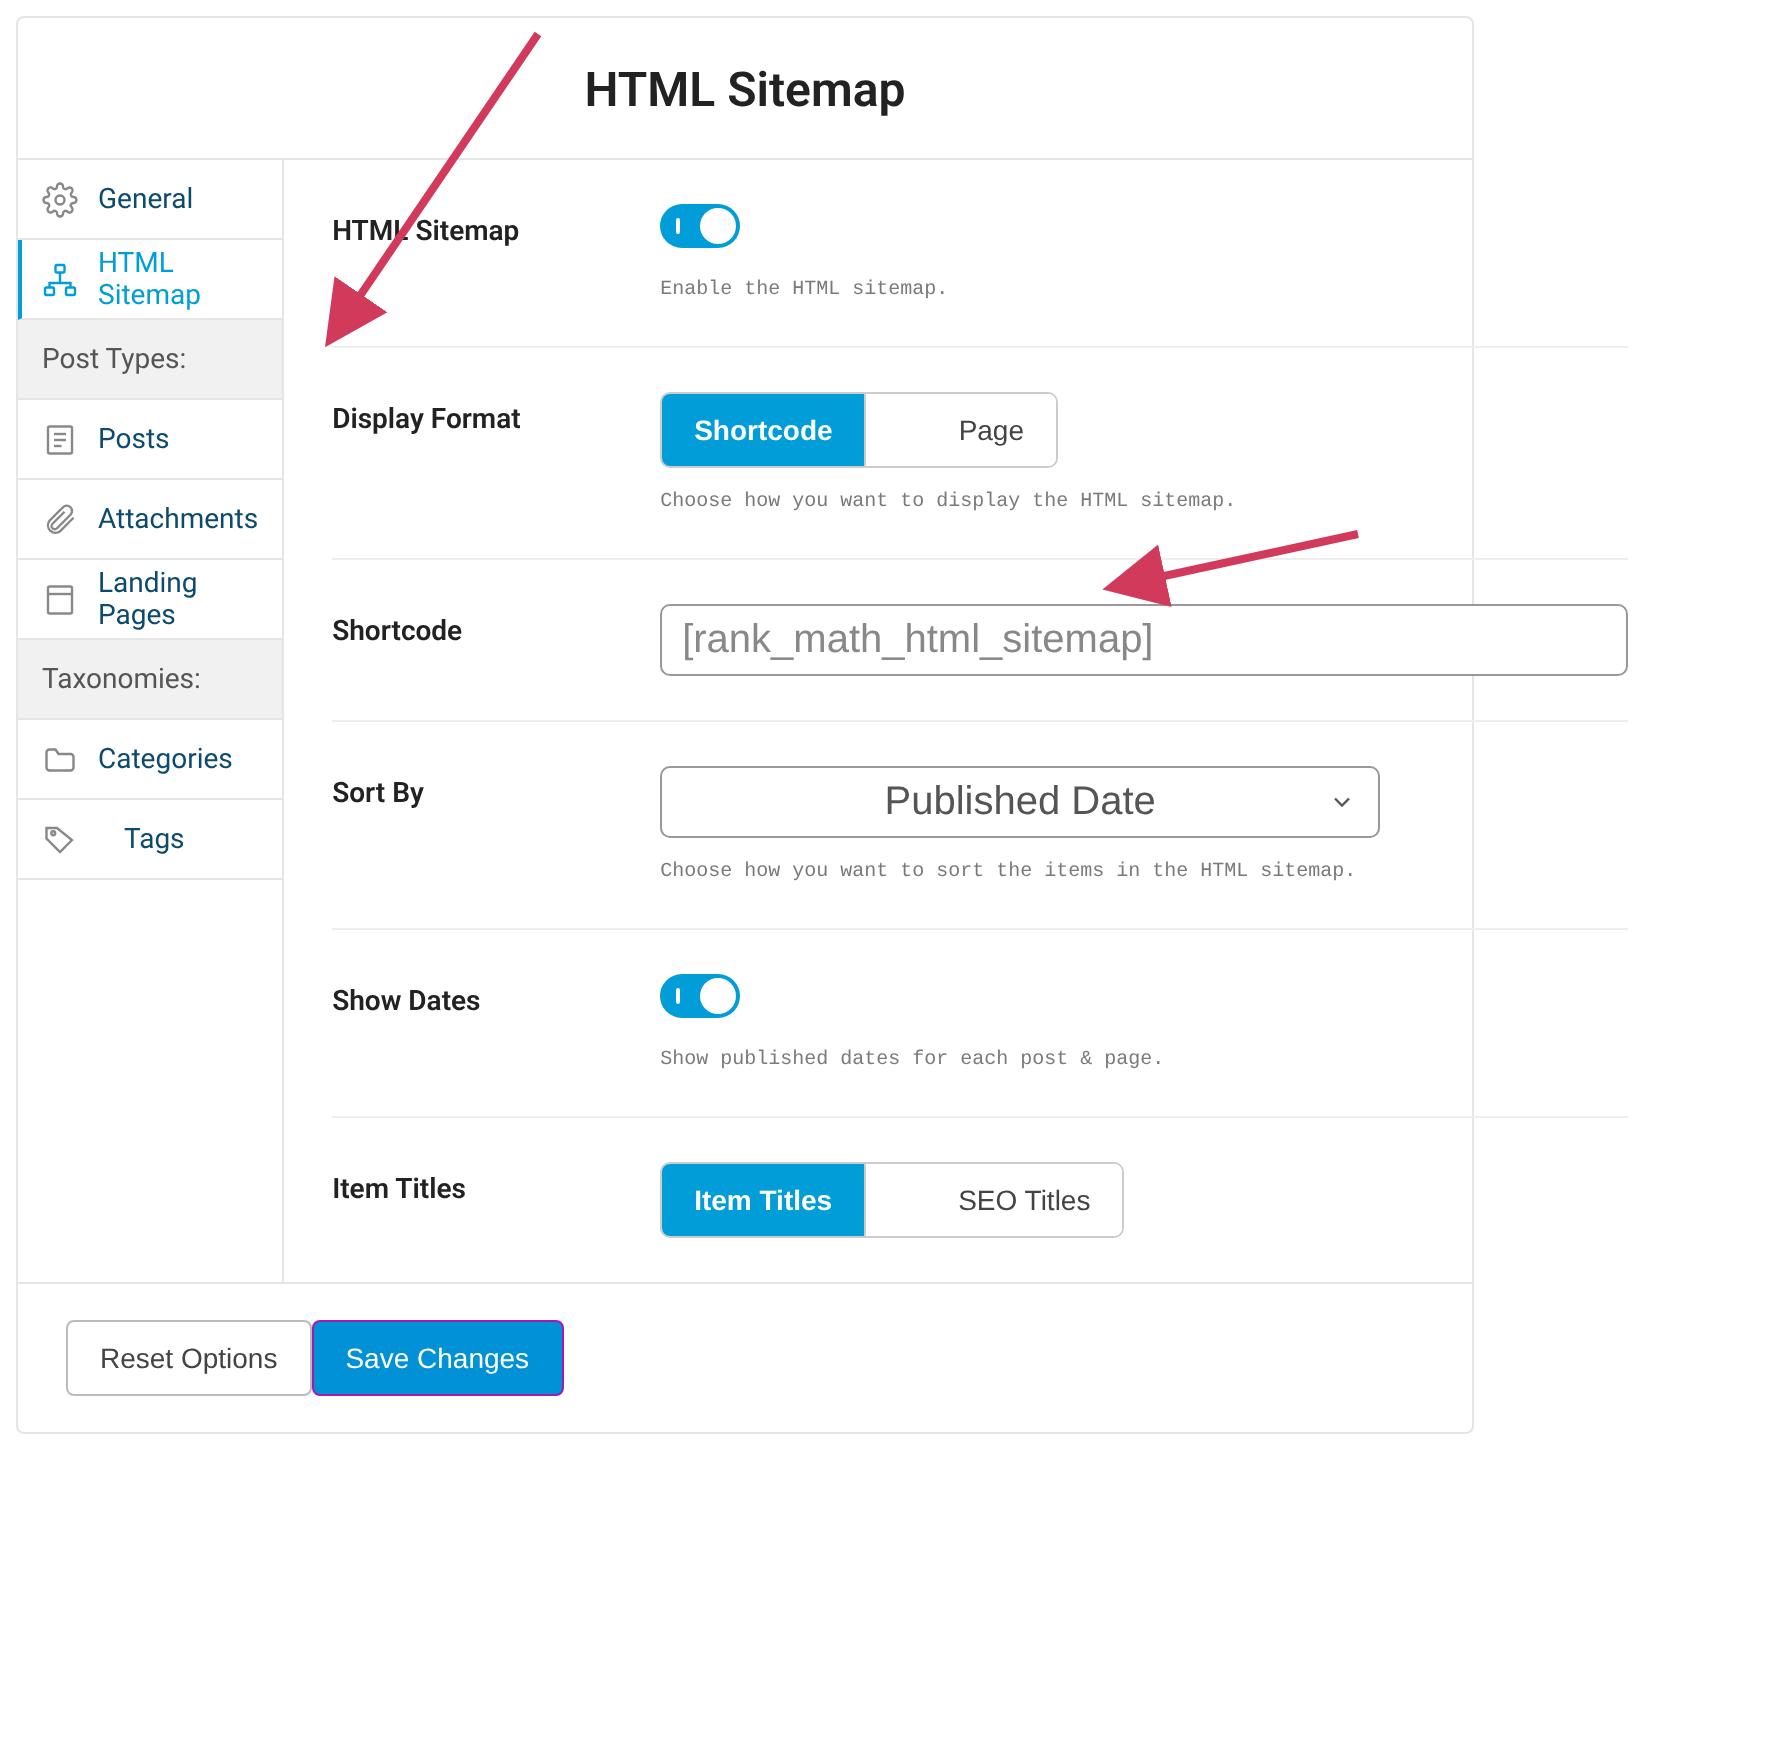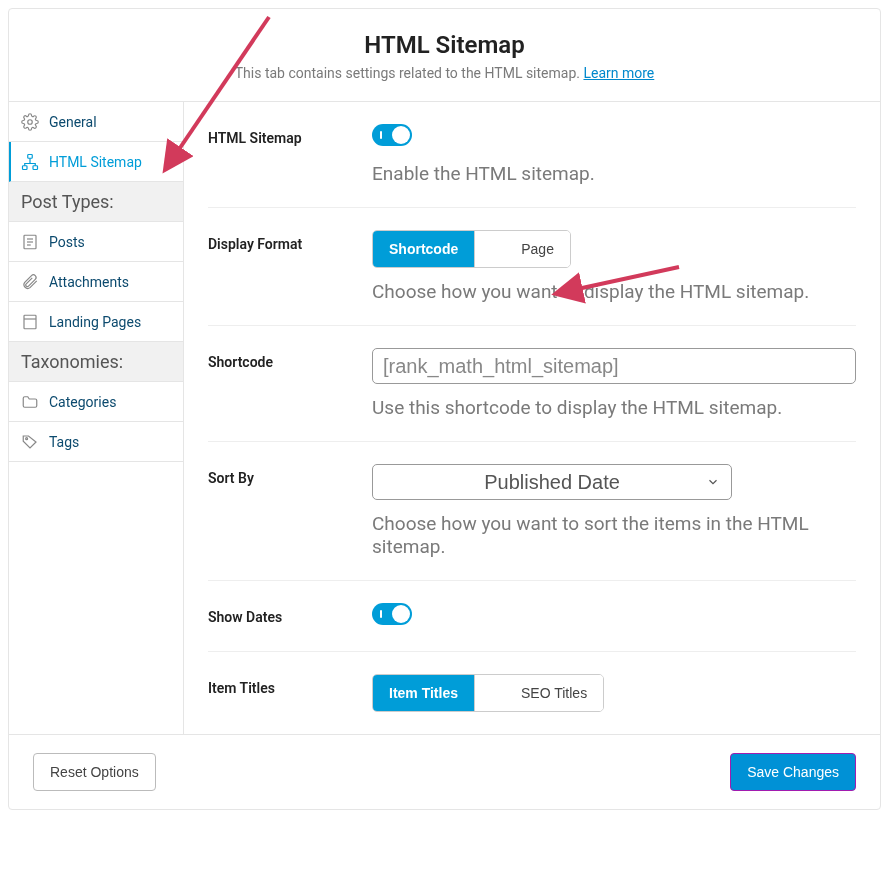--- a/index.html
+++ b/index.html
@@ -1,72 +1,69 @@
 <!DOCTYPE html>
 <html><head>
 <meta charset="utf-8">
 <style>
   * { box-sizing: border-box; margin: 0; padding: 0; }
   html, body { width: 889px; height: 876px; font-family: -apple-system, BlinkMacSystemFont, "Segoe UI", Roboto, "Helvetica Neue", Arial, sans-serif; background: #fff; }
-  .card { position: relative; margin: 8px; width: 873px; border: 1px solid #e5e5e5; border-radius: 4px; background: #fff; box-shadow: 0 0 0 0 rgba(0,0,0,0); }
+  .card { position: relative; margin: 8px; width: 729px; border: 1px solid #e5e5e5; border-radius: 4px; background: #fff; box-shadow: 0 0 0 0 rgba(0,0,0,0); }
   .header { padding: 22px 20px 20px; text-align: center; }
   .header h2 { font-size: 24px; font-weight: 600; color: #222; }
   .header .subtitle { margin-top: 6px; font-size: 14px; color: #7a7a7a; }
   .header .subtitle a { color: #0088cc; text-decoration: underline; }
   .divider-full { width: 100%; height: 1px; background: #e5e5e5; }
 
   .body { display: flex; }
 
   
   .sidebar { width: 183px; border-right: 1px solid #e5e5e5; background: #fff; }
   .sidebar-item, .sidebar-group { display: flex; align-items: center; height: 40px; padding: 0 12px; border-bottom: 1px solid #e5e5e5; font-size: 14px; color: #0c4a6e; cursor: pointer; }
   .sidebar-item svg { flex: 0 0 auto; margin-right: 10px; }
   .sidebar-item.active { color: #009dd8; background: #fff; position: relative; border-left: 2px solid #009dd8; padding-left: 10px; }
-  .sidebar-group { background: #f1f1f1; color: #555; cursor: default; font-size: 18px; }
-  .sidebar .last { border-bottom: 1px solid #e5e5e5; }
+  .sidebar-group { background: #f1f1f1; color: #555; cursor: default; font-size: 14px; }
+  .sidebar .last { border-bottom: 1px solid #e5e5e5; gap: 13px; }
 
   
   .panel { flex: 1; padding: 0 24px 0 24px; }
   .row { display: flex; padding: 22px 0 22px 0; border-bottom: 1px solid #eee; }
   .row.last { border-bottom: none; }
   .row .label { width: 164px; flex: 0 0 164px; font-size: 14px; font-weight: 600; color: #222; padding-top: 6px; }
   .row .control { flex: 1; }
-  .row .desc { margin-top: 12px; font-size: 19px; color: #7a7a7a; }
+  .row .desc { margin-top: 12px; font-size: 10px; color: #7a7a7a; font-family: Liberation Mono, monospace; }
   .toggle { width: 40px; height: 22px; border-radius: 11px; background: #009dd8; position: relative; display: inline-block; }
   .toggle .knob { position: absolute; right: 2px; top: 2px; width: 18px; height: 18px; background: #fff; border-radius: 50%; }
   .toggle .tick { position: absolute; left: 8px; top: 50%; transform: translateY(-50%); width: 2px; height: 8px; background: #fff; border-radius: 1px; }
   .seg { display: inline-flex; border: 1px solid #ccc; border-radius: 5px; overflow: hidden; }
   .seg button { border: none; background: #fff; padding: 10px 16px; font-size: 14px; color: #444; cursor: pointer; }
   .seg button + button { border-left: 1px solid #ccc; padding-left: 46px; }
   .seg button.on { background: #009dd8; color: #fff; font-weight: 600; }
   .text-input, .select { width: 484px; max-width: 100%; height: 36px; border: 1px solid #999; border-radius: 5px; padding: 0 10px; font-size: 20px; color: #555; background: #fff; }
   .select-wrap { position: relative; width: 360px; }
   .select-wrap .select { width: 100%; appearance: none; text-align: center; }
   .select-wrap .caret { position: absolute; right: 12px; top: 50%; transform: translateY(-50%); pointer-events: none; }
   input.text-input::placeholder { color: #888; }
 
   
-  .footer { display: flex; justify-content: space-between; align-items: center; padding: 18px 24px; border-top: 1px solid #e5e5e5; }
+  .footer { display: flex; justify-content: flex-start; align-items: center; padding: 18px 24px; border-top: 1px solid #e5e5e5; }
   .btn { border-radius: 4px; padding: 10px 16px; font-size: 14px; cursor: pointer; }
   .btn.reset { background: #fff; border: 1px solid #bbb; color: #444; }
   .btn.primary { background: #0091d6; border: 1px solid #a21caf; color: #fff; }
 
   
   .arrow-svg { position: absolute; pointer-events: none; }
 </style>
 </head>
 <body>
 
 <div class="card">
 
   <div class="header">
     <h2>HTML Sitemap</h2>
-    <div class="subtitle">
-      <span>This tab contains settings related to the HTML sitemap. </span><a href="#">Learn more</a>
-    </div>
   </div>
   <div class="divider-full"></div>
 
   <div class="body">
     <div class="sidebar">
 
       <div class="sidebar-item">
         <svg width="18" height="18" viewBox="0 0 24 24" fill="none" stroke="#888" stroke-width="1.6">
             <circle cx="12" cy="12" r="3"></circle>
             <path d="M19.4 15a1.7 1.7 0 0 0 .34 1.87l.06.06a2 2 0 1 1-2.83 2.83l-.06-.06a1.7 1.7 0 0 0-1.87-.34 1.7 1.7 0 0 0-1 1.56V21a2 2 0 1 1-4 0v-.09a1.7 1.7 0 0 0-1-1.56 1.7 1.7 0 0 0-1.87.34l-.06.06a2 2 0 1 1-2.83-2.83l.06-.06a1.7 1.7 0 0 0 .34-1.87 1.7 1.7 0 0 0-1.56-1H3a2 2 0 1 1 0-4h.09a1.7 1.7 0 0 0 1.56-1 1.7 1.7 0 0 0-.34-1.87l-.06-.06a2 2 0 1 1 2.83-2.83l.06.06a1.7 1.7 0 0 0 1.87.34 1.7 1.7 0 0 0 1-1.56V3a2 2 0 1 1 4 0v.09a1.7 1.7 0 0 0 1 1.56 1.7 1.7 0 0 0 1.87-.34l.06-.06a2 2 0 1 1 2.83 2.83l-.06.06a1.7 1.7 0 0 0-.34 1.87 1.7 1.7 0 0 0 1.56 1H21a2 2 0 1 1 0 4h-.09a1.7 1.7 0 0 0-1.56 1z"></path>
@@ -153,21 +150,20 @@
             <button>Page</button>
           </div>
           <div class="desc">Choose how you want to display the HTML sitemap.</div>
         </div>
       </div>
 
       <div class="row">
         <div class="label">Shortcode</div>
         <div class="control">
           <input class="text-input" style="width: 484px;" placeholder="[rank_math_html_sitemap]">
-          <div class="desc">Use this shortcode to display the HTML sitemap.</div>
         </div>
       </div>
 
       <div class="row">
         <div class="label">Sort By</div>
         <div class="control">
           <div class="select-wrap">
             <select class="select">
               <option>Published Date</option>
             </select>
@@ -176,20 +172,21 @@
               </svg>
           </div>
           <div class="desc">Choose how you want to sort the items in the HTML sitemap.</div>
         </div>
       </div>
 
       <div class="row">
         <div class="label">Show Dates</div>
         <div class="control">
           <span class="toggle"><span class="tick"></span><span class="knob"></span></span>
+          <div class="desc">Show published dates for each post &amp; page.</div>
         </div>
       </div>
 
       <div class="row last">
         <div class="label">Item Titles</div>
         <div class="control">
           <div class="seg">
             <button class="on">Item Titles</button>
             <button>SEO Titles</button>
           </div>

